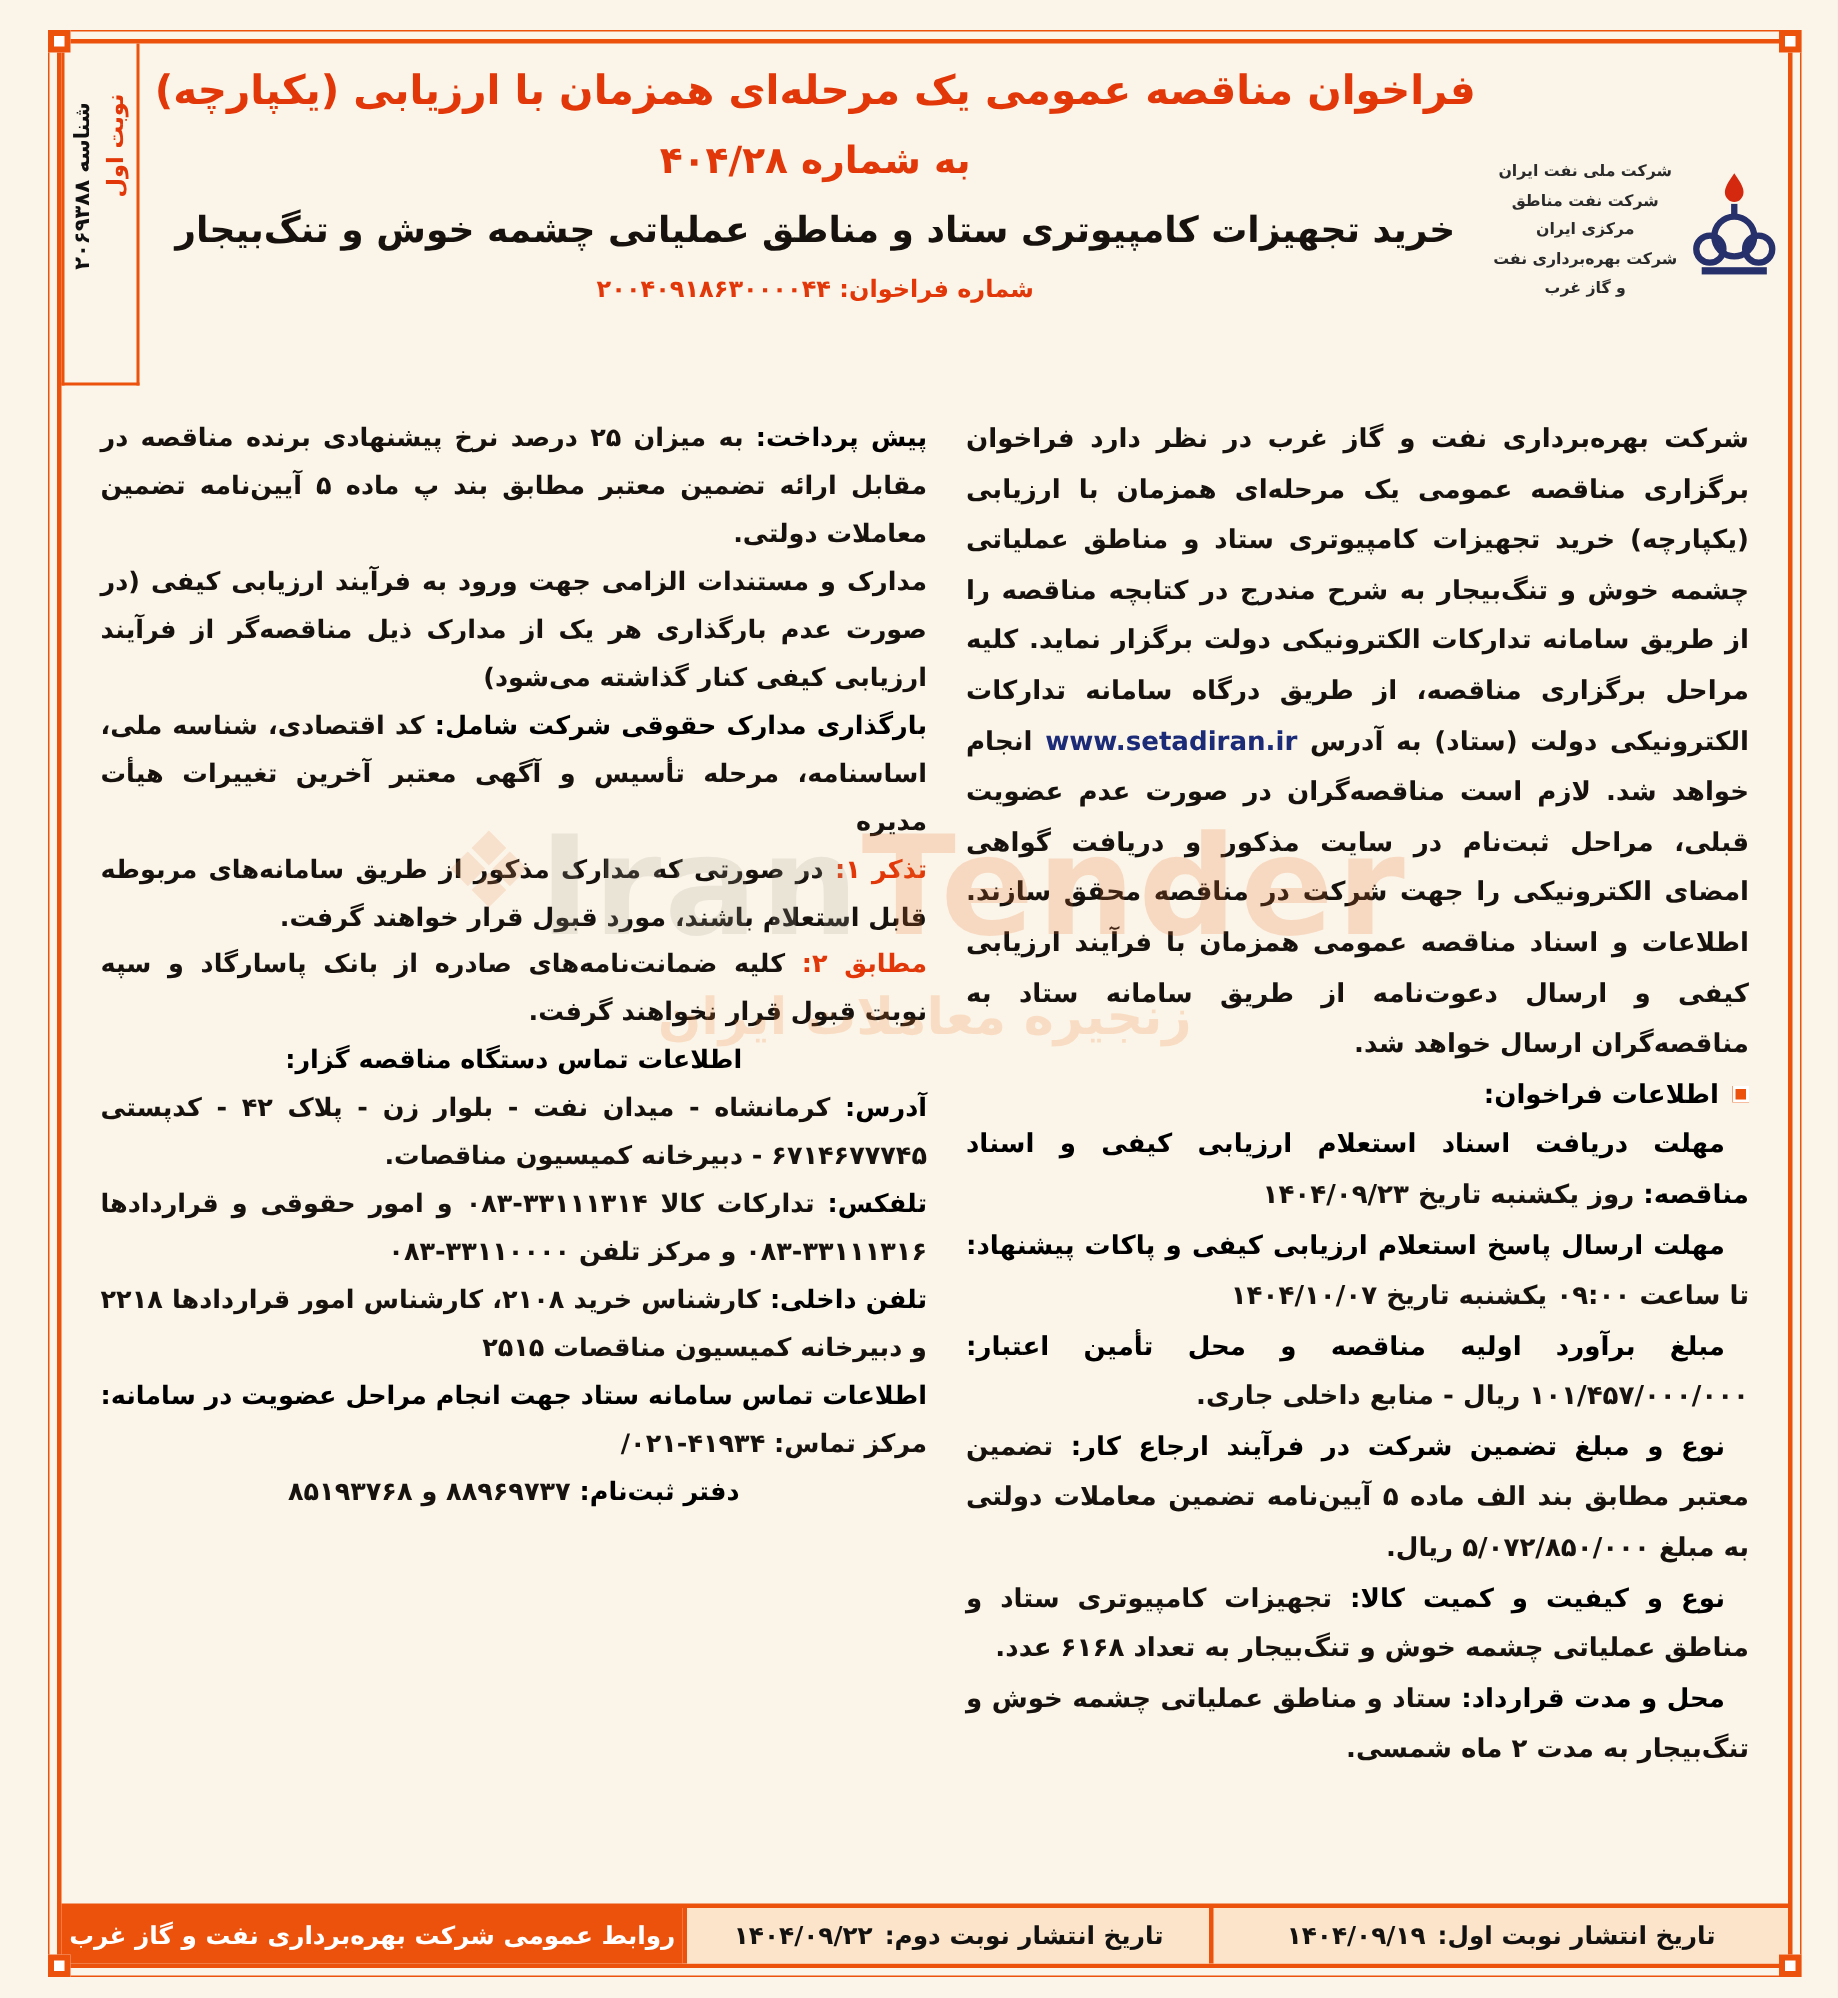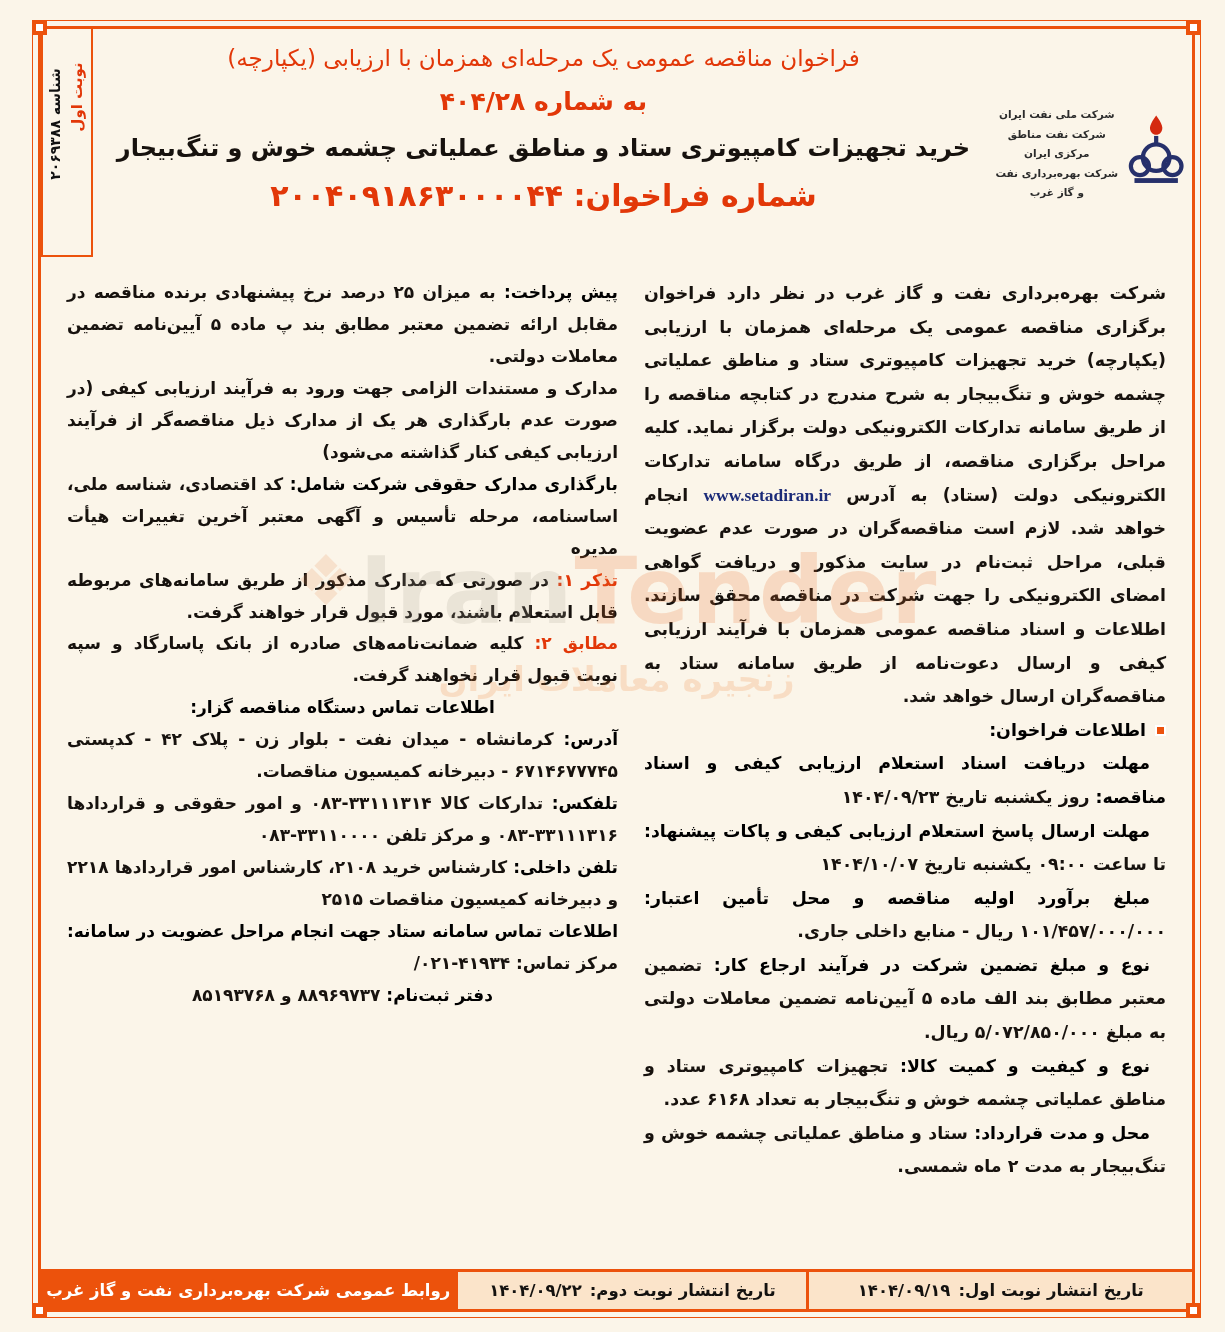--- a/index.html
+++ b/index.html
@@ -32,24 +32,24 @@
   .corner.tl{top:-9px;left:-9px;}
   .corner.tr{top:-9px;right:-9px;}
   .corner.bl{bottom:-9px;left:-9px;}
   .corner.br{bottom:-9px;right:-9px;}
 
   
   .header{position:absolute;top:0;left:0;right:0;height:232px;display:flex;direction:rtl;}
   .logo-block{width:198px;padding-top:12px;display:flex;flex-direction:row;align-items:center;}
   .org-lines{margin-top:6px;font-size:10.5px;line-height:1.85;color:#2b2b2b;text-align:center;font-weight:bold;}
   .title-block{flex:1;text-align:center;padding-top:12px;}
-  .t1{font-size:23px;font-weight:normal;color:var(--red);margin-top:4px;}
+  .t1{font-size:27px;font-weight:bold;color:var(--red);margin-top:4px;}
   .t2{font-size:25px;font-weight:bold;color:var(--red);margin-top:16px;}
   .t3{font-size:24px;font-weight:bold;color:var(--ink);margin-top:18px;}
-  .t4{font-size:30px;font-weight:bold;color:var(--red);margin-top:16px;}
+  .t4{font-size:16px;font-weight:bold;color:var(--red);margin-top:16px;}
 
   .strip{
     width:52px;height:228px;position:relative;
     border-left:2px solid var(--acc);  
     border-right:2px solid var(--acc);
     border-bottom:2px solid var(--acc);
   }
   .strip .v{position:absolute;left:50%;white-space:nowrap;font-weight:bold;}
   .strip .v1{top:30%;color:var(--red);font-size:15px;
     transform:translate(-50%,-50%) rotate(-90deg) translateY(10px);}
@@ -62,21 +62,21 @@
     display:flex;direction:rtl;column-gap:26px;padding:10px 14px 0;
     overflow:hidden;
   }
   .col{text-align:justify;color:var(--ink);font-weight:bold;}
   .col.rc{width:47.5%;font-size:17.4px;line-height:1.93;}
   .col.lc{flex:1;font-size:17px;line-height:1.88;}
   .col p{margin:0;}
   .rc .item{text-indent:16px;}
   .lbl{color:#000;}
   .red-lbl{color:var(--red);}
-  .url{color:#1c2b78;font-family:Liberation Serif, serif;}
+  .url{color:#1c2b78;}
   .info-head{margin:2px 0;}
   .sq{display:inline-block;width:11px;height:11px;background:var(--acc);
       box-shadow:inset 0 0 0 2px #fff, inset 0 0 0 5px var(--acc);
       margin-left:9px;vertical-align:middle;}
   .center{text-align:center;}
 
   
   .footer{
     position:absolute;left:0;right:0;bottom:0;height:40px;
     display:flex;direction:rtl;border-top:3px solid var(--acc);

